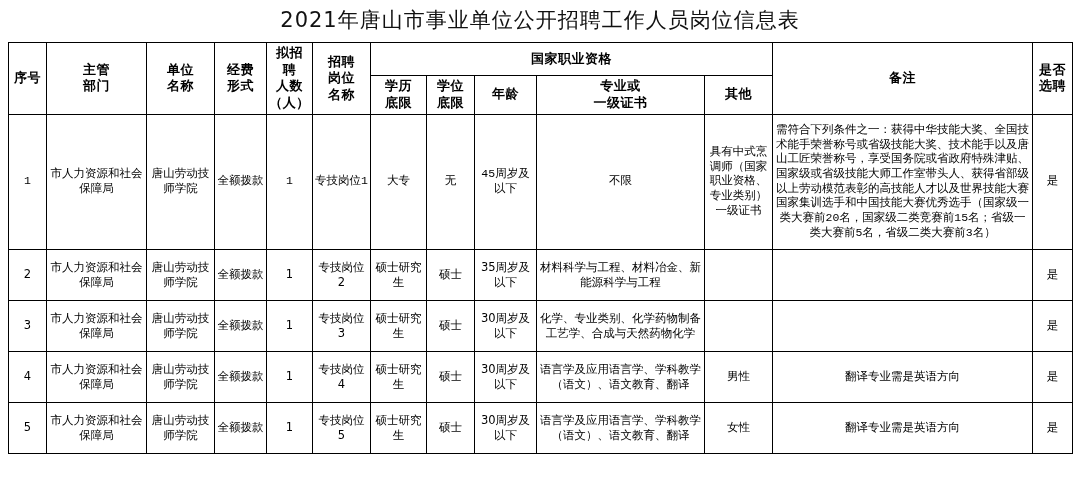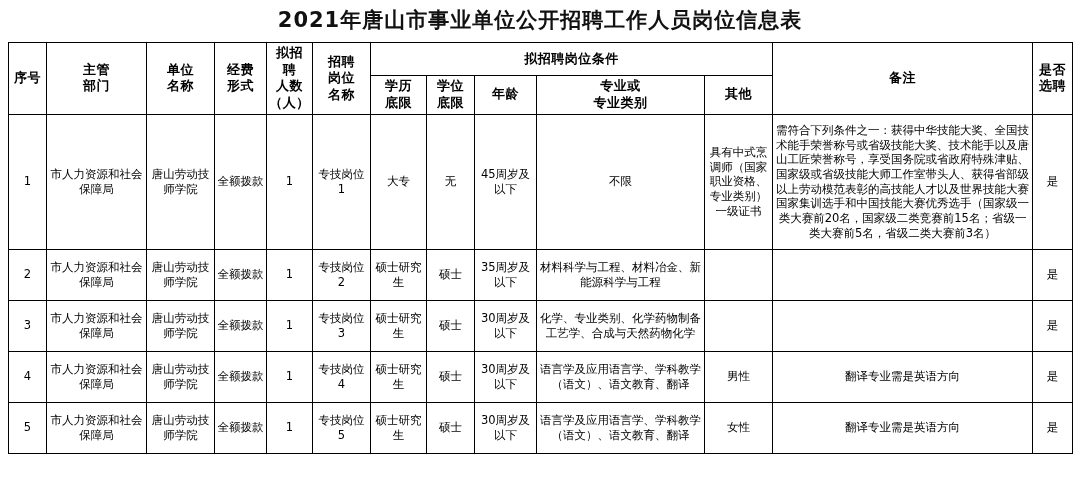--- a/index.html
+++ b/index.html
@@ -17,21 +17,21 @@
   .page {
     width: 1080px;
     height: 483px;
     position: relative;
     box-sizing: border-box;
     padding: 0 8px;
   }
   .doc-title {
     text-align: center;
     font-size: 21px;
-    font-weight: bold;
+    font-weight: normal;
     letter-spacing: 1px;
     padding: 8px 0 9px 0;
     line-height: 1.2;
     color: #111;
   }
   table.grid {
     border-collapse: collapse;
     table-layout: fixed;
     width: 1064px;
     margin: 0 auto;
@@ -65,20 +65,21 @@
   td.left {
     text-align: left;
     padding-left: 4px;
     padding-right: 3px;
   }
   td.seq {
     font-size: 12px;
   }
   .row1 td {
     height: 130px;
+    font-family: Liberation Mono, monospace;
   }
 </style>
 </head>
 <body>
 
 <div class="page">
 
   <div class="doc-title">2021年唐山市事业单位公开招聘工作人员岗位信息表</div>
 
   <table class="grid">
@@ -116,40 +117,40 @@
           <div>拟招</div>
           <div>聘</div>
           <div>人数</div>
           <div>（人）</div>
         </th>
         <th rowspan="2">
           <div>招聘</div>
           <div>岗位</div>
           <div>名称</div>
         </th>
-        <th colspan="5">拟招聘岗位条件</th>
+        <th colspan="5">国家职业资格</th>
         <th rowspan="2">备注</th>
         <th rowspan="2">
           <div>是否</div>
           <div>选聘</div>
         </th>
       </tr>
       <tr>
         <th class="hdr-sub tall">
           <div>学历</div>
           <div>底限</div>
         </th>
         <th class="hdr-sub">
           <div>学位</div>
           <div>底限</div>
         </th>
         <th class="hdr-sub">年龄</th>
         <th class="hdr-sub">
           <div>专业或</div>
-          <div>专业类别</div>
+          <div>一级证书</div>
         </th>
         <th class="hdr-sub">其他</th>
       </tr>
     </thead>
     <tbody>
       <tr class="row1">
         <td class="body-cell seq">1</td>
         <td class="body-cell left">市人力资源和社会保障局</td>
         <td class="body-cell left">唐山劳动技师学院</td>
         <td class="body-cell">全额拨款</td>

